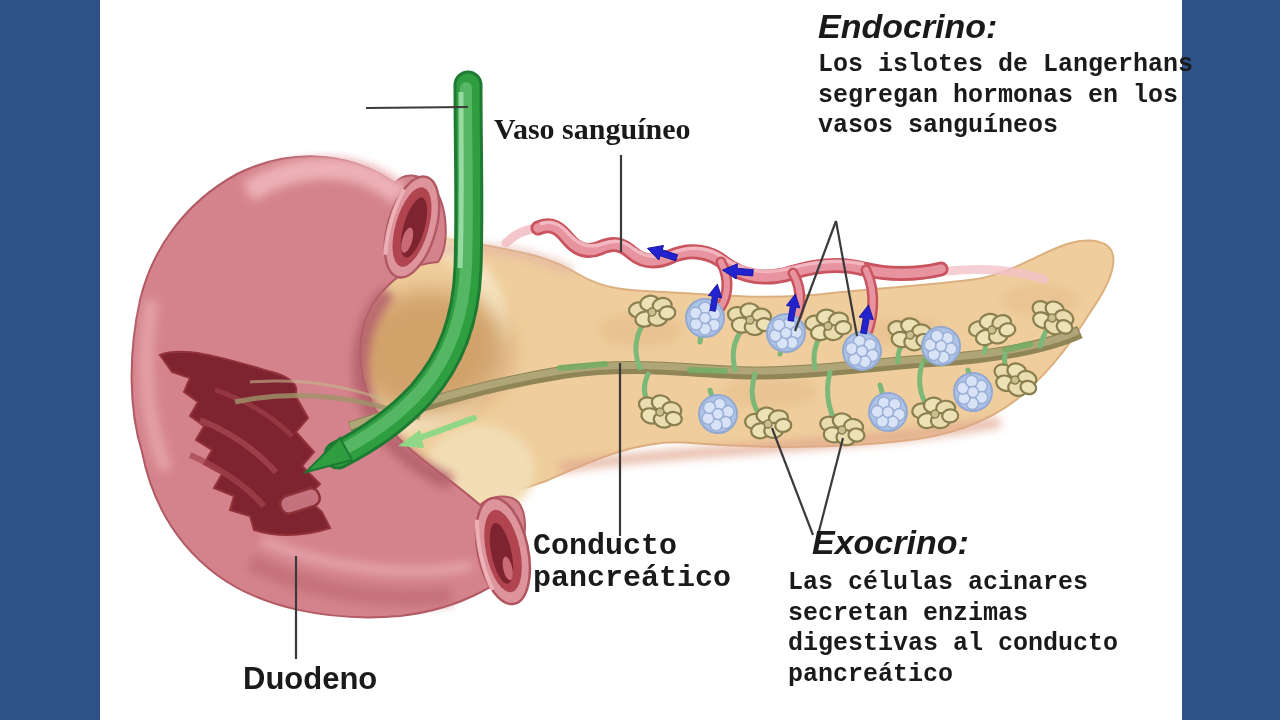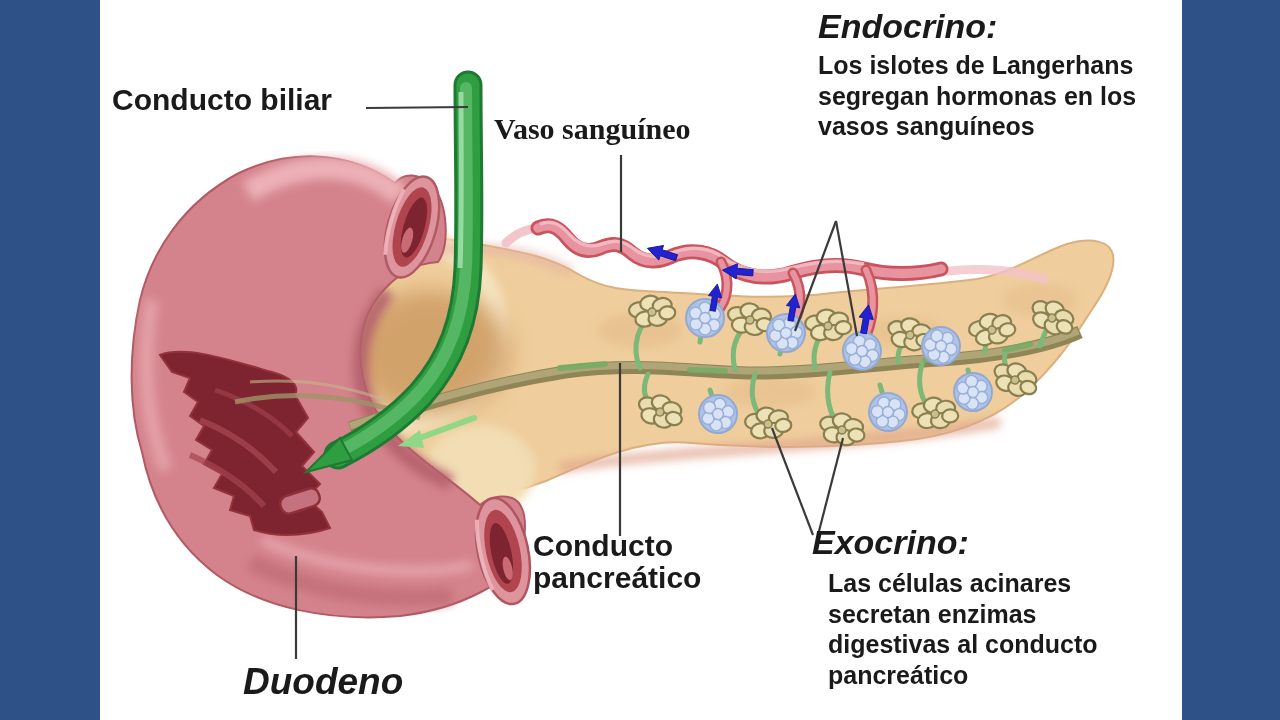--- a/index.html
+++ b/index.html
@@ -1,24 +1,24 @@
 <!DOCTYPE html>
 <html><head>
 <meta charset="utf-8">
 <style>
   html,body{margin:0;padding:0;}
   .stage{position:relative;width:1280px;height:720px;overflow:hidden;font-family:"Liberation Sans","DejaVu Sans",sans-serif;}
   .canvas{position:absolute;top:0;left:100px;width:1082px;height:720px;}
   svg{position:absolute;top:0;left:0;}
   .lbl{position:absolute;color:#1a1a1a;font-weight:700;line-height:1.08;}
   .lbl.big{font-size:30px;}
-  .lbl.huge{font-size:37px;font-style:italic;}
+  .lbl.huge{font-size:31px;}
   .heading{font-size:34px;font-style:italic;font-weight:700;text-align:center;}
   .body-note{font-size:25px;font-weight:700;line-height:1.22;}
-  .multiline{white-space:pre-line;}
+  .multiline{white-space:pre-line;font-family:Liberation Mono, monospace;}
 </style>
 </head>
 <body>
 
 <div class="stage" style="background: rgb(46, 81, 136);">
   <div class="canvas" style="background: rgb(255, 255, 255);">
 
     <svg width="1082" height="720" viewBox="100 0 1082 720">
       <defs>
         <filter id="soft" x="-60%" y="-60%" width="220%" height="220%">
@@ -223,27 +223,26 @@
         <line x1="836" y1="221" x2="795" y2="331"></line>
         <line x1="836" y1="221" x2="857" y2="336"></line>
         <line x1="620" y1="363" x2="620" y2="536"></line>
         <line x1="772" y1="428" x2="813" y2="535"></line>
         <line x1="843" y1="438" x2="818" y2="535"></line>
         <line x1="296" y1="556" x2="296" y2="659"></line>
       </g>
     </svg>
   </div>
 
-  <div class="lbl big" style="left:112px;top:84px;">Conducto biliar</div>
   <div class="lbl big" style="left:494px;top:113px;font-family:Liberation Serif, serif;">Vaso sanguíneo</div>
   <div class="lbl heading" style="left:818px;top:8px;">Endocrino:</div>
   <div class="lbl body-note multiline" style="left:818px;top:50px;">Los islotes de Langerhans
 segregan hormonas en los
 vasos sanguíneos</div>
   <div class="lbl big multiline" style="left:533px;top:530px;">Conducto
 pancreático</div>
   <div class="lbl heading" style="left:812px;top:524px;">Exocrino:</div>
-  <div class="lbl body-note multiline" style="left:828px;top:568px;">Las células acinares
+  <div class="lbl body-note multiline" style="left:788px;top:568px;">Las células acinares
 secretan enzimas
 digestivas al conducto
 pancreático</div>
   <div class="lbl huge" style="left:243px;top:662px;">Duodeno</div>
 </div>
 
 </body></html>

